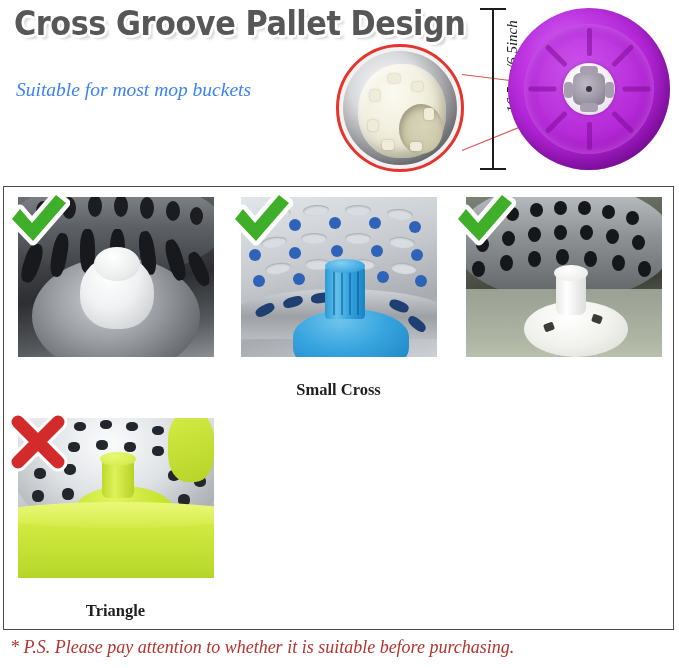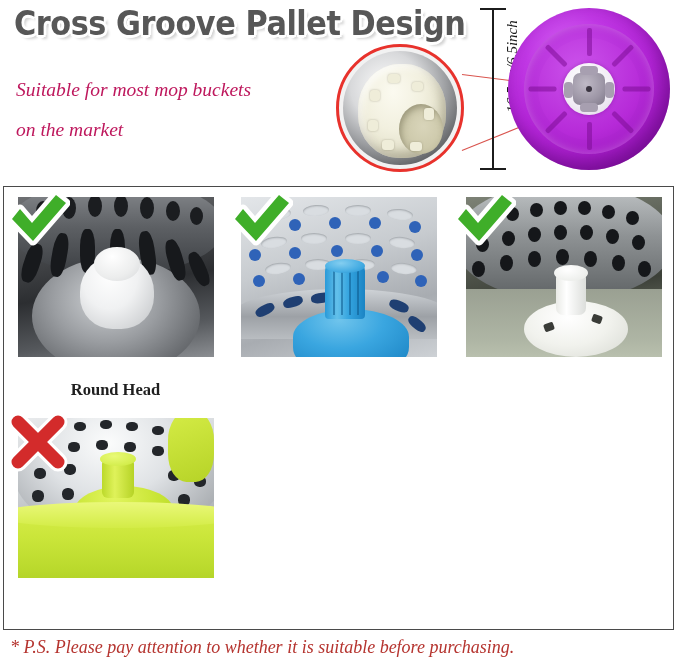--- a/index.html
+++ b/index.html
@@ -16,21 +16,21 @@
          transform:scaleX(0.92);transform-origin:left top;
          -webkit-text-stroke:0px;
          text-shadow:
             -2px -2px 0 #fff, 2px -2px 0 #fff, -2px 2px 0 #fff, 2px 2px 0 #fff,
             -3px 0 0 #fff, 3px 0 0 #fff, 0 -3px 0 #fff, 0 3px 0 #fff,
             4px 4px 3px rgba(0,0,0,0.18);
          white-space:nowrap;}
 
   .subtitle{position:absolute;left:16px;top:70px;width:330px;
             font-family:"Liberation Serif",serif;font-style:italic;
-            font-size:19.5px;color:#be185d;line-height:40px;}
+            font-size:19.5px;color:#3b82f6;line-height:40px;}
 
   
   .callout{position:absolute;left:336px;top:44px;width:128px;height:128px;
            border-radius:50%;border:3px solid #e8322c;overflow:hidden;
            background:#f2f2f2;box-sizing:border-box;}
   .callout .metalring{position:absolute;left:4px;top:4px;right:4px;bottom:4px;
            border-radius:50%;
            background:radial-gradient(circle at 38% 32%,#fdfdfd 0%,#d8d9db 34%,
                       #9a9c9f 58%,#6d6f72 74%,#4a4c4f 88%,#3a3c3f 100%);}
   .callout .plastic{position:absolute;left:19px;top:17px;width:88px;height:94px;
@@ -197,21 +197,20 @@
 </style>
 </head>
 <body>
 
 <div class="header">
 
   <div class="title">Cross Groove Pallet Design</div>
 
   <div class="subtitle">
     <div>Suitable for most mop buckets</div>
-    <div>on the market</div>
   </div>
 
   <div class="callout">
     <div class="metalring"></div>
     <div class="plastic">
       <div class="bore"></div>
       <div class="tooth" style="left:30px;top:10px;width:12px;height:9px;"></div>
       <div class="tooth" style="left:54px;top:18px;width:11px;height:9px;"></div>
       <div class="tooth" style="left:12px;top:26px;width:10px;height:11px;"></div>
       <div class="tooth" style="left:66px;top:44px;width:10px;height:12px;"></div>
@@ -273,21 +272,20 @@
           <div class="c1slot" style="left:150px;top:42px;width:15px;height:42px;transform:rotate(-16deg);"></div>
           <div class="c1slot" style="left:174px;top:54px;width:14px;height:36px;transform:rotate(-24deg);"></div>
           <div class="c1head"></div>
           <div class="c1top"></div>
         </div>
       </div>
       <svg class="badge" viewBox="0 0 64 64">
         <path d="M6 30 L14 20 L26 34 L50 6 L60 14 L27 52 Z" fill="#ffffff" stroke="#ffffff" stroke-width="9" stroke-linejoin="round"></path>
         <path d="M6 30 L14 20 L26 34 L50 6 L60 14 L27 52 Z" fill="#3fae29"></path>
       </svg>
-      <div class="caption">Round Head</div>
     </div>
 
 
     <div class="cell">
       <div class="photo">
         <div class="ph c3bg">
           <div class="c3slot" style="left:24px;top:12px;width:26px;height:11px;transform:rotate(-8deg);"></div>
           <div class="c3slot" style="left:62px;top:8px;width:26px;height:11px;transform:rotate(-4deg);"></div>
           <div class="c3slot" style="left:104px;top:8px;width:26px;height:11px;"></div>
           <div class="c3slot" style="left:146px;top:12px;width:26px;height:11px;transform:rotate(5deg);"></div>
@@ -326,20 +324,21 @@
           <div class="c3rib" style="left:100px;top:68px;height:50px;"></div>
           <div class="c3rib" style="left:108px;top:68px;height:50px;"></div>
           <div class="c3rib" style="left:116px;top:70px;height:48px;"></div>
           <div class="c3cap"></div>
         </div>
       </div>
       <svg class="badge" viewBox="0 0 64 64">
         <path d="M6 30 L14 20 L26 34 L50 6 L60 14 L27 52 Z" fill="#ffffff" stroke="#ffffff" stroke-width="9" stroke-linejoin="round"></path>
         <path d="M6 30 L14 20 L26 34 L50 6 L60 14 L27 52 Z" fill="#3fae29"></path>
       </svg>
+      <div class="caption">Small Cross</div>
     </div>
 
     <div class="cell">
       <div class="photo">
         <div class="ph c4bg">
           <div class="c4wall"></div>
           <div class="c4hole" style="left:16px;top:16px;width:13px;height:14px;"></div>
           <div class="c4hole" style="left:40px;top:10px;width:13px;height:14px;"></div>
           <div class="c4hole" style="left:64px;top:6px;width:13px;height:14px;"></div>
           <div class="c4hole" style="left:88px;top:4px;width:13px;height:14px;"></div>
@@ -407,19 +406,20 @@
       <svg class="badge" viewBox="0 0 64 64">
         <g stroke="#ffffff" stroke-width="19" stroke-linecap="round">
           <line x1="12" y1="12" x2="52" y2="52"></line>
             <line x1="52" y1="12" x2="12" y2="52"></line>
         </g>
         <g stroke="#d32b2b" stroke-width="13" stroke-linecap="round">
           <line x1="12" y1="12" x2="52" y2="52"></line>
             <line x1="52" y1="12" x2="12" y2="52"></line>
         </g>
       </svg>
+      <div class="caption">Triangle</div>
     </div>
 
 
   </div>
 </div>
 
 <div class="footer">* P.S. Please pay attention to whether it is suitable before purchasing.</div>
 
 </body></html>

